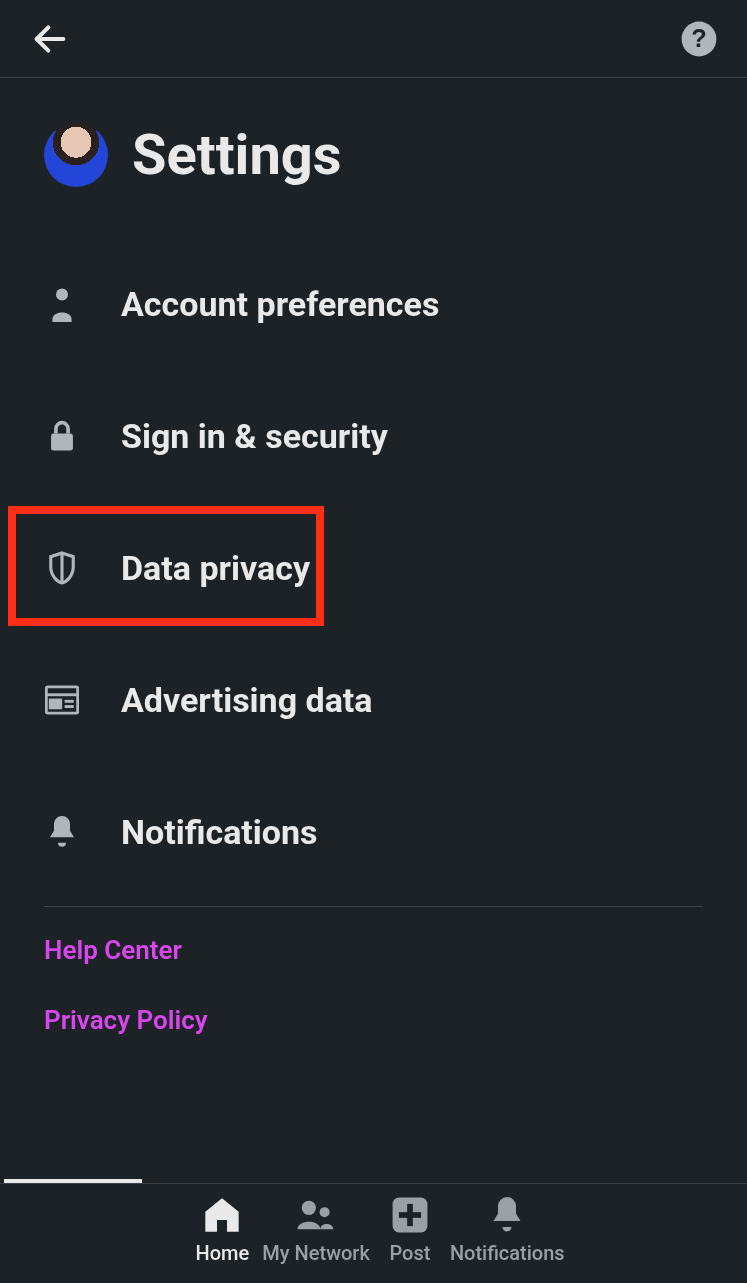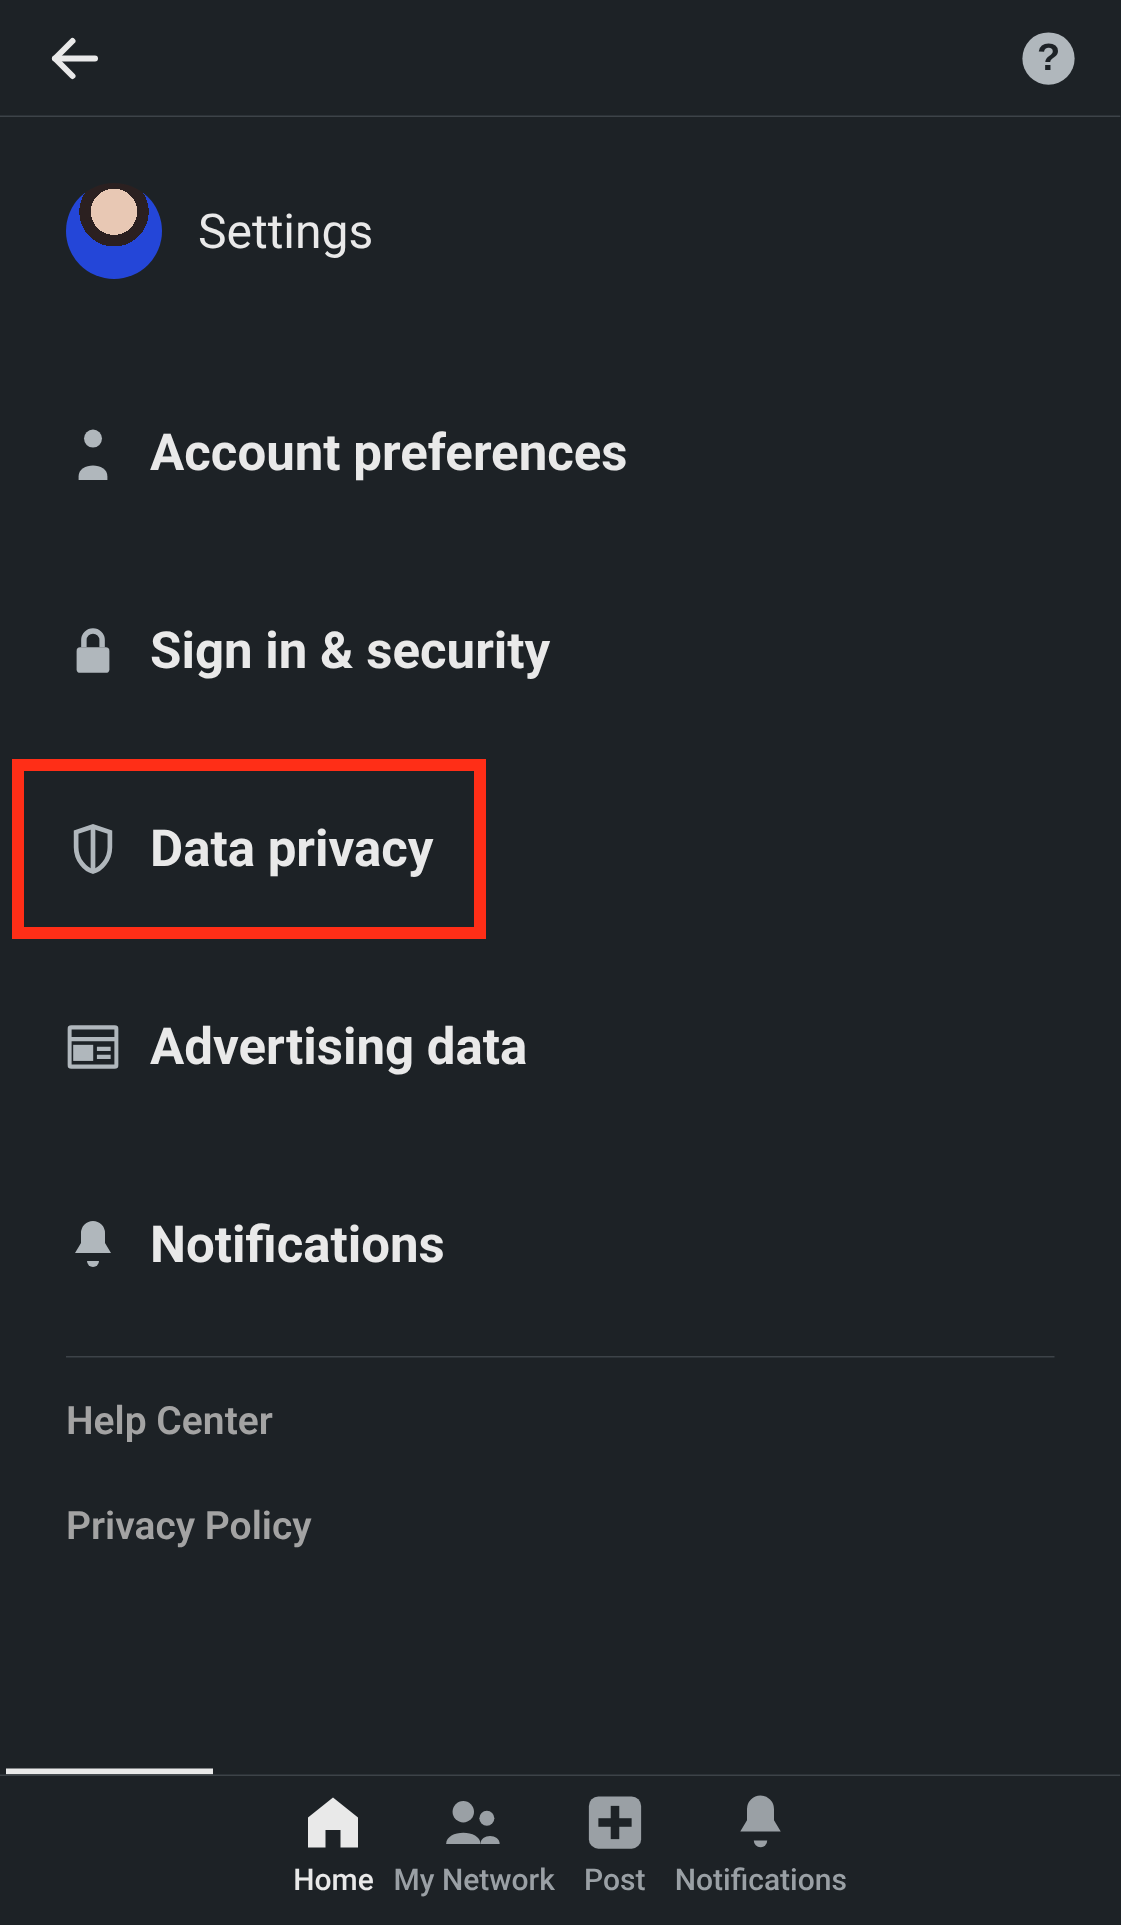--- a/index.html
+++ b/index.html
@@ -18,29 +18,29 @@
       align-items: center;
       justify-content: space-between;
       padding: 0 28px 0 28px;
       border-bottom: 1px solid #3d4348;
     }
     .back { width: 44px; height: 44px; display:flex; align-items:center; justify-content:center; cursor:pointer; }
     .help { width: 40px; height: 40px; display:flex; align-items:center; justify-content:center; cursor:pointer; }
     .title-row { display:flex; align-items:center; gap: 24px; padding: 44px 44px 10px 44px; }
     .avatar { width: 64px; height: 64px; border-radius: 50%; background: radial-gradient(circle at 50% 30%, #e8c8b4 0 28%, #2b2020 28% 42%, #2446d8 42% 100%); position:relative; overflow:hidden;}
     .avatar::after{content:"";position:absolute;inset:0;border-radius:50%;}
-    .title { font-size: 32px; font-weight: 400; color:#e9e9e9; }
+    .title { font-size: 56px; font-weight: 700; color:#e9e9e9; }
     .menu { padding: 40px 44px 0 44px; }
-    .menu-item { display:flex; align-items:center; gap: 20px; height: 132px; cursor:pointer; }
+    .menu-item { display:flex; align-items:center; gap: 41px; height: 132px; cursor:pointer; }
     .menu-icon { width: 36px; height: 36px; display:flex; align-items:center; justify-content:center; color:#b0b7bc; flex-shrink:0; }
     .menu-label { font-size: 34px; font-weight: 700; color:#e9e9e9; }
     .highlight-box { position:absolute; border: 8px solid #ff2e17; left: 8px; top: 506px; width: 316px; height: 120px; pointer-events:none; }
     .divider { height:1px; background:#3d4348; margin: 8px 44px 0 44px; }
     .footer-links { padding: 28px 44px 0 44px; display:flex; flex-direction:column; gap: 40px; }
-    .footer-link { font-size: 26px; font-weight:600; color:#a3a3a3; cursor:pointer; }
+    .footer-link { font-size: 26px; font-weight:600; color:#d946ef; cursor:pointer; }
     .active-underline { position:absolute; bottom: 100px; left: 4px; width: 138px; height: 4px; background:#e9e9e9; }
     .bottom-nav { position:absolute; bottom:0; left:0; right:0; height: 100px; display:flex; justify-content:center; align-items:flex-end; padding: 0 34px 18px 34px; border-top: 1px solid #3d4348; background:#1d2226;}
     .nav-item { display:flex; flex-direction:column; align-items:center; gap:6px; cursor:pointer; min-width: 80px;}
     .nav-icon { width:40px; height:40px; display:flex; align-items:center; justify-content:center;}
     .nav-label { font-size: 20px; font-weight:500; }
     .nav-active { color:#e9e9e9; }
     .nav-inactive { color:#9aa0a5; }
   </style>
 </head>
 <body>

